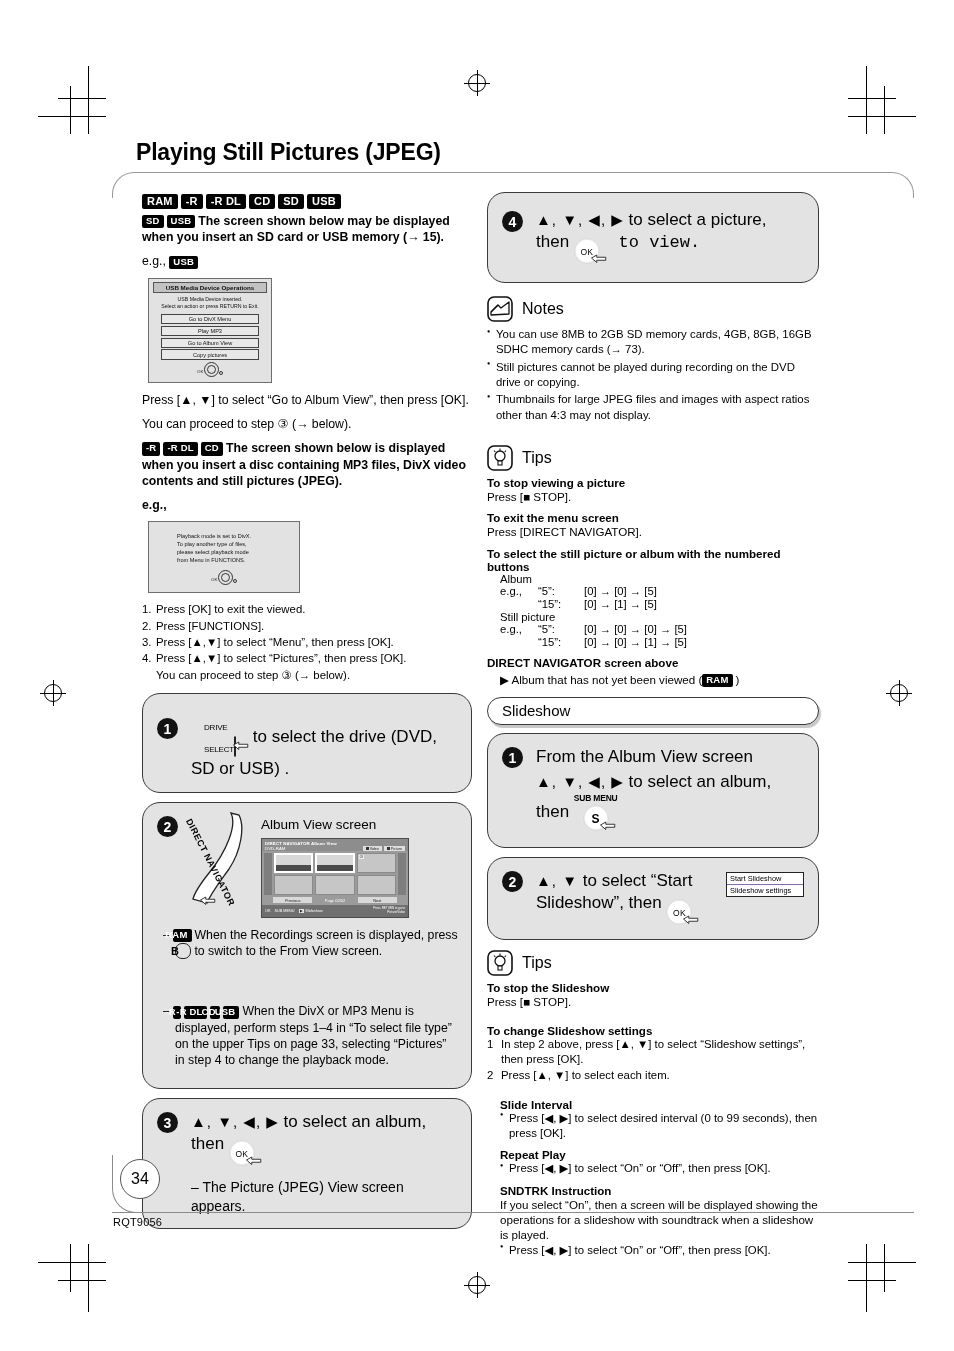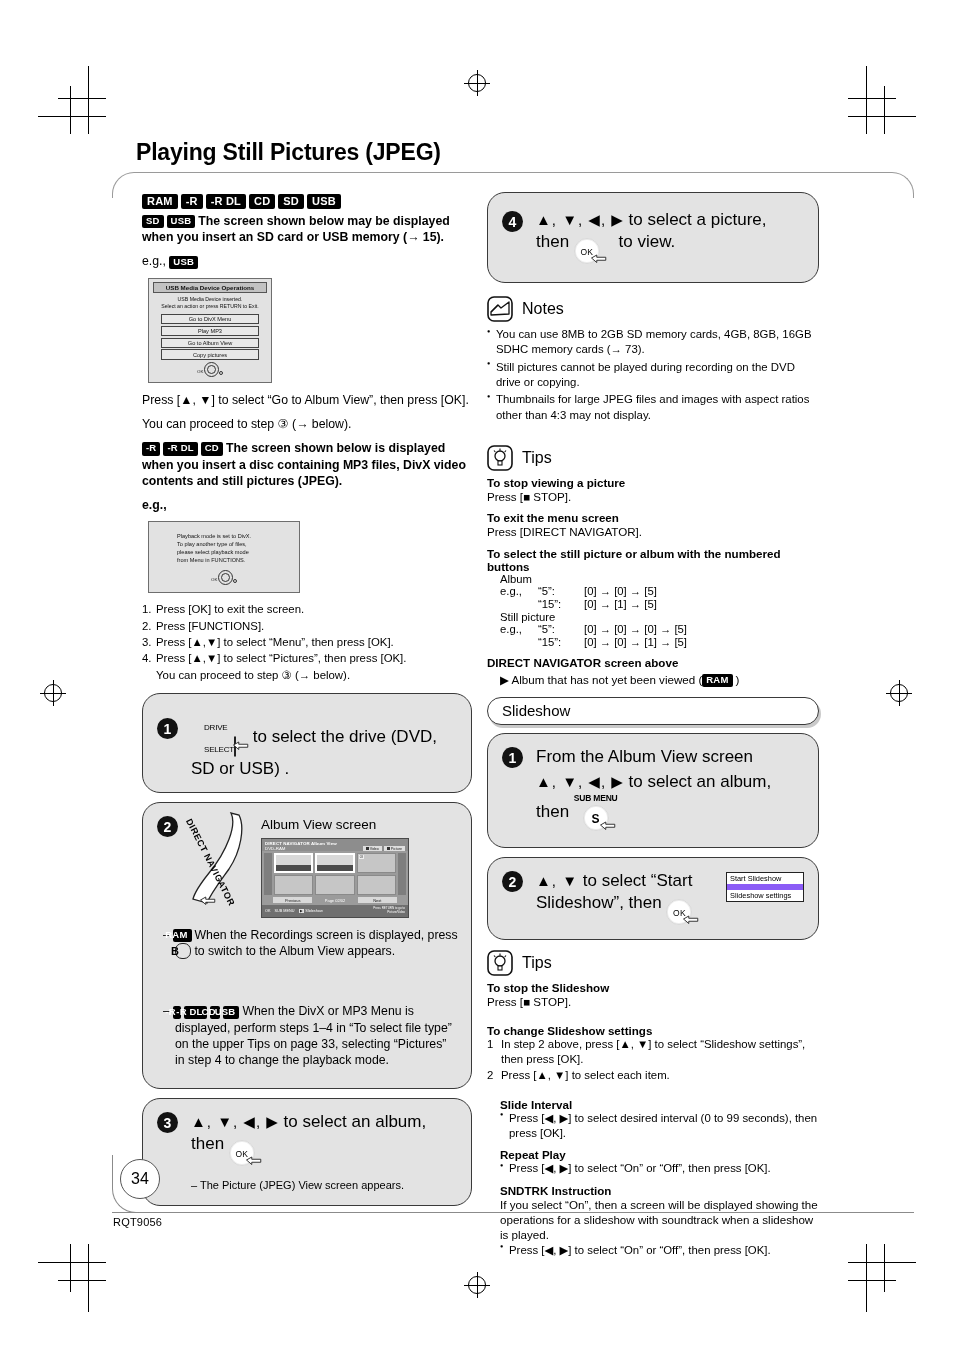--- a/index.html
+++ b/index.html
@@ -131,21 +131,21 @@
   .stepbox {
     background:#e3e3e3; border:1.2px solid #3a3a3a; border-radius:18px;
     padding:12px 14px 12px 14px; margin-bottom:9px; position:relative;
   }
   .stepnum {
     width:21px; height:21px; border-radius:50%; background:#121212; color:#fff;
     font-size:14px; font-weight:bold; display:flex; align-items:center; justify-content:center;
     position:absolute; left:14px; top:13px; font-family:"Liberation Sans", sans-serif;
   }
   .steptext { font-size:17px; line-height:1.3; margin-left:34px; }
-  .steptext.sm { font-size:11px; line-height:1.34; }
+  .steptext.sm { font-size:14px; line-height:1.34; }
 
   .arrows { font-size:15px; letter-spacing:1px; }
 
   
   .okbtn {
     display:inline-block; width:26px; height:26px; border-radius:50%;
     background:#fff; border:1.5px solid #d8d8d8; position:relative;
     vertical-align:-8px; text-align:center; line-height:26px; font-size:9px;
     box-shadow: 0 0 0 1px #eee inset;
   }
@@ -200,21 +200,21 @@
 
   table.keytbl { font-size:11.3px; border-collapse:collapse; margin-left:13px; }
   table.keytbl td { padding:0 0 1px 0; vertical-align:top; }
   table.keytbl td.c1 { width:38px; }
   table.keytbl td.c2 { width:46px; }
 
   .menupop {
     position:absolute; right:14px; top:14px; width:78px;
     border:1.2px solid #222; background:#fff; font-size:7.4px;
   }
-  .menupop div { padding:1px 3px; border-bottom:6px solid #8b5cf6; white-space:nowrap; }
+  .menupop div { padding:1px 3px; border-bottom:1px solid #8b5cf6; white-space:nowrap; }
   .menupop div:last-child { border-bottom:none; }
 </style>
 </head>
 <body>
 
 <div class="cropmark cm-h" style="left:38px; top:116px; width:68px;"></div>
 <div class="cropmark cm-v" style="left:88px; top:66px; height:68px;"></div>
 <div class="cropmark cm-h" style="left:58px; top:98px; width:48px;"></div>
 <div class="cropmark cm-v" style="left:70px; top:86px; height:48px;"></div>
 
@@ -311,21 +311,21 @@
       <div class="okl">OK</div>
       <div class="ring"></div>
         <div class="ring2"></div>
         <div class="dot"></div>
     </div>
   </div>
 
   <div class="numlist" style="margin-bottom:10px;">
     <div class="row">
         <span class="n">1.</span>
-        <span>Press [OK] to exit the screen.</span>
+        <span>Press [OK] to exit the viewed.</span>
       </div>
     <div class="row">
         <span class="n">2.</span>
         <span>Press [FUNCTIONS].</span>
       </div>
     <div class="row">
         <span class="n">3.</span>
         <span>Press [▲,▼] to select “Menu”, then press [OK].</span>
       </div>
     <div class="row">
@@ -433,21 +433,21 @@
             <span>Picture/Video</span>
           </span>
         </div>
       </div>
     </div>
 
     <div style="margin-left:8px; margin-top:9px;">
       <p class="body tight" style="padding-left:12px; text-indent:-12px;">
         –&nbsp;<span class="badge sm">RAM</span><span>When the Recordings screen is displayed, press</span>
         <span style="display:inline-block; border:1.2px solid #222; border-radius:7px; padding:0 7px; font-weight:bold; font-size:11px;"><span>B</span></span>
-        <span>to switch to the Album View appears.</span>
+        <span>to switch to the From View screen.</span>
       </p>
       <p class="body" style="padding-left:12px; text-indent:-12px;margin-top:44px;">
         –&nbsp;<span class="badge sm">-R</span><span class="badge sm">-R DL</span><span class="badge sm">CD</span><span class="badge sm">USB</span><span>When the DivX or MP3 Menu is displayed, perform steps 1–4 in “To select file type” on the upper Tips on page 33, selecting “Pictures” in step 4 to change the playback mode.</span>
       </p>
     </div>
   </div>
 
   <div class="stepbox">
     <div class="stepnum">3</div>
     <div class="steptext">
@@ -477,21 +477,21 @@
       <span>to select a picture,</span><br>
       <span>then</span>
       <span class="okbtn">
         <span class="lbl">OK</span>
         <span class="hand">
           <svg viewBox="0 0 24 18">
               <path d="M2 9 L9 5 L9 8 L21 8 L21 12 L9 12 L9 15 Z" fill="#fff" stroke="#222" stroke-width="1.2" stroke-linejoin="round"></path>
             </svg>
         </span>
       </span>
-      <span style="margin-left:14px;">to view.</span>
+      <span style="margin-left:14px;font-family:Liberation Mono, monospace;">to view.</span>
     </div>
   </div>
 
   <div class="headrow">
     <span class="ic">
       <svg width="26" height="26" viewBox="0 0 26 26">
         <rect x="1" y="1" width="24" height="24" rx="6" fill="#fff" stroke="#111" stroke-width="1.6"></rect>
         <path d="M4 16 L11 9 L14 12 L22 6 L22 18 L4 19 Z" fill="#fff" stroke="#111" stroke-width="1.3" stroke-linejoin="round"></path>
         <path d="M4 16 L11 9" stroke="#111" stroke-width="1.3"></path>
       </svg>

